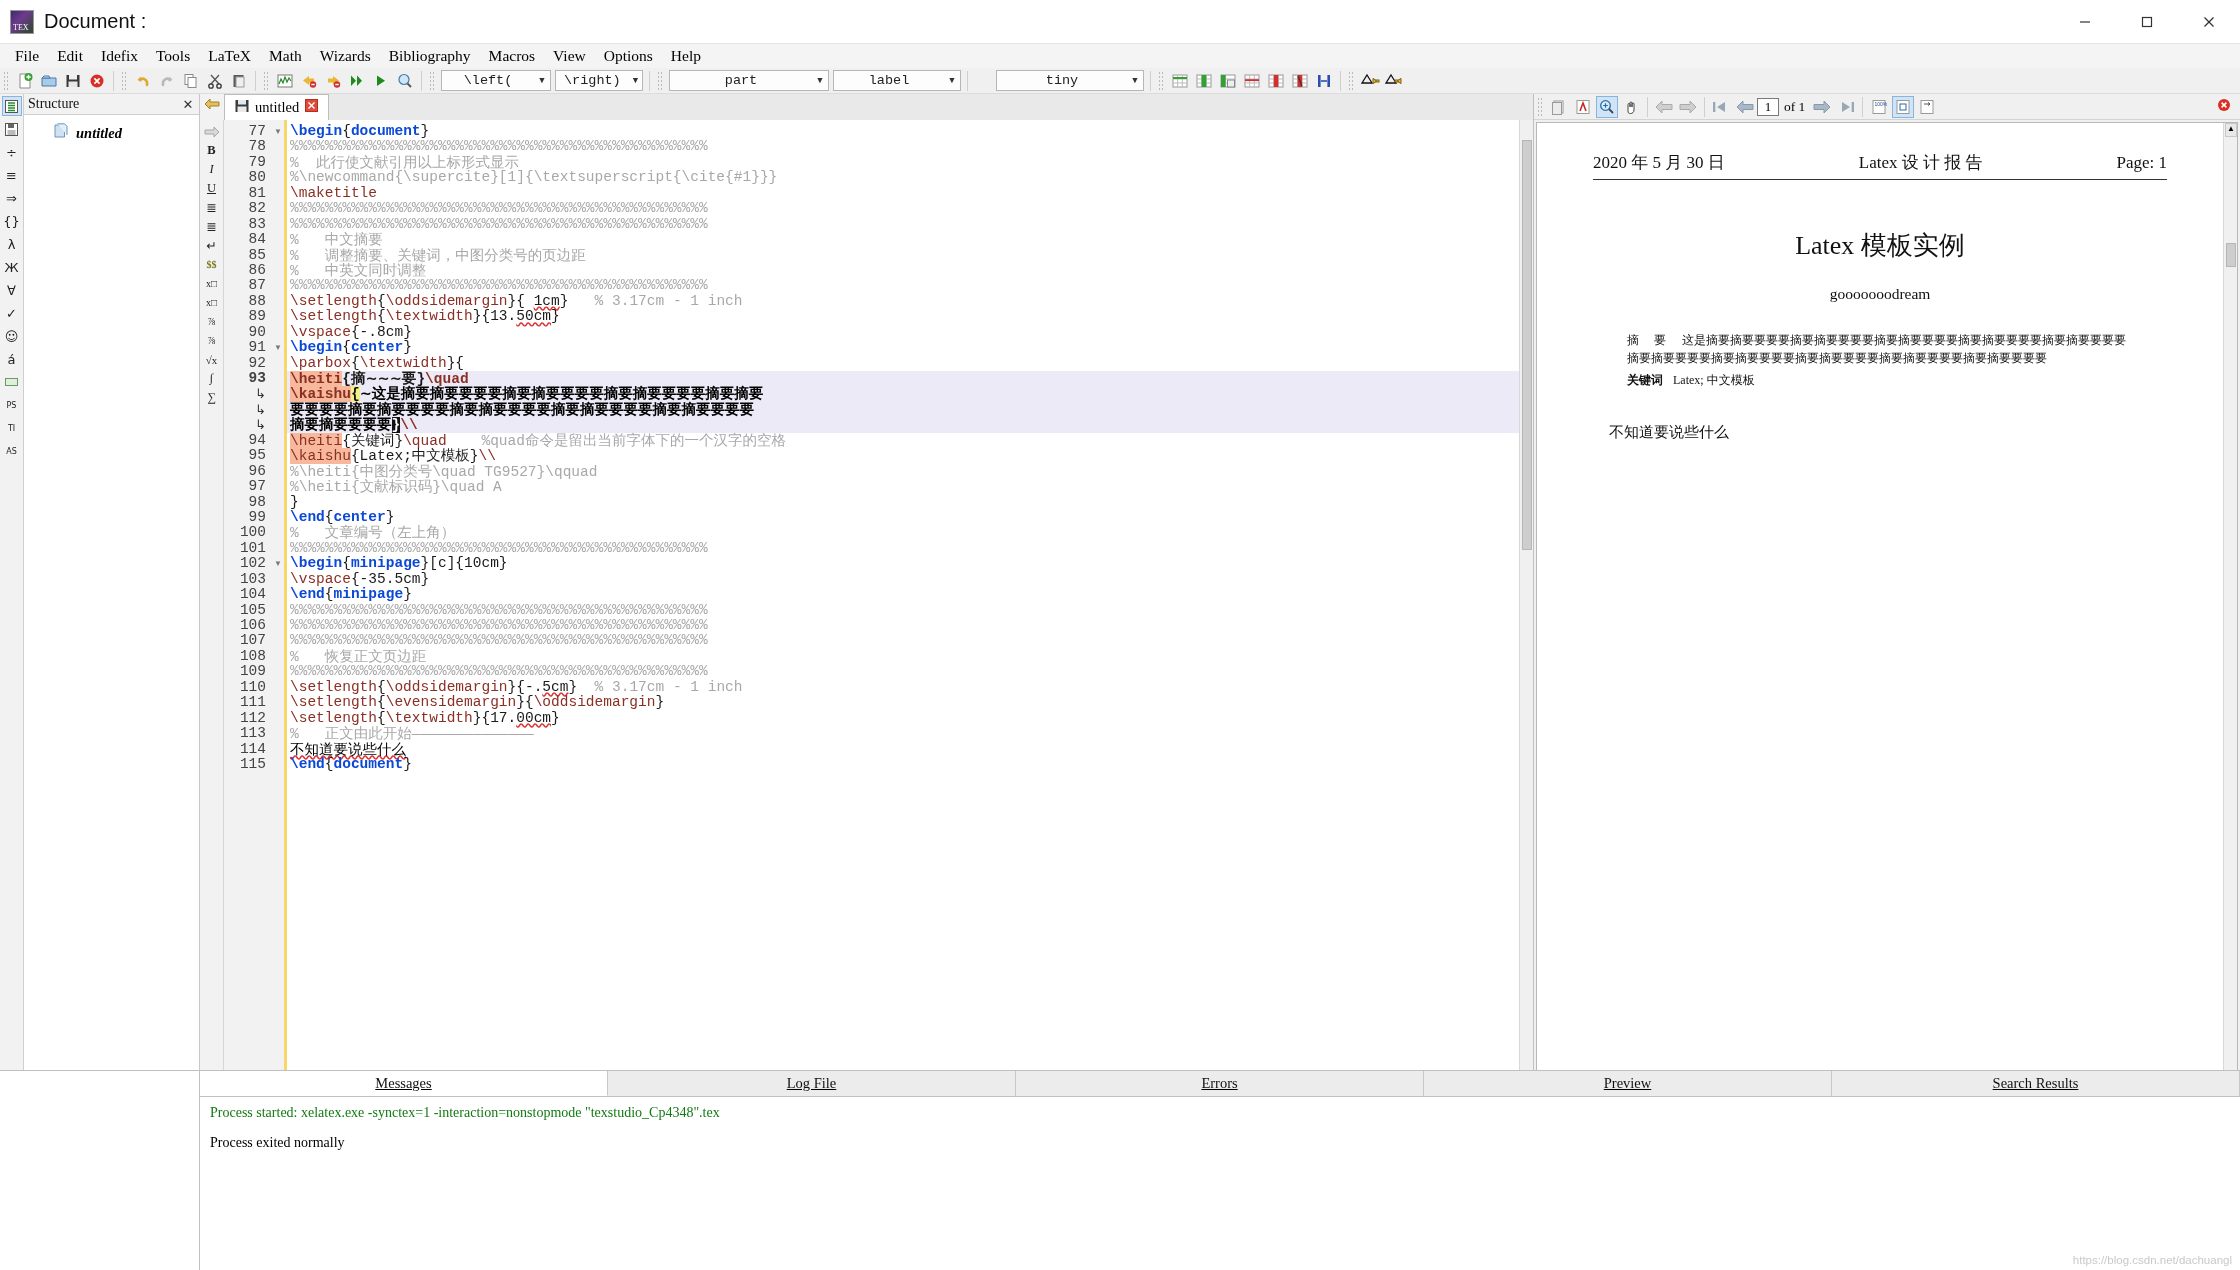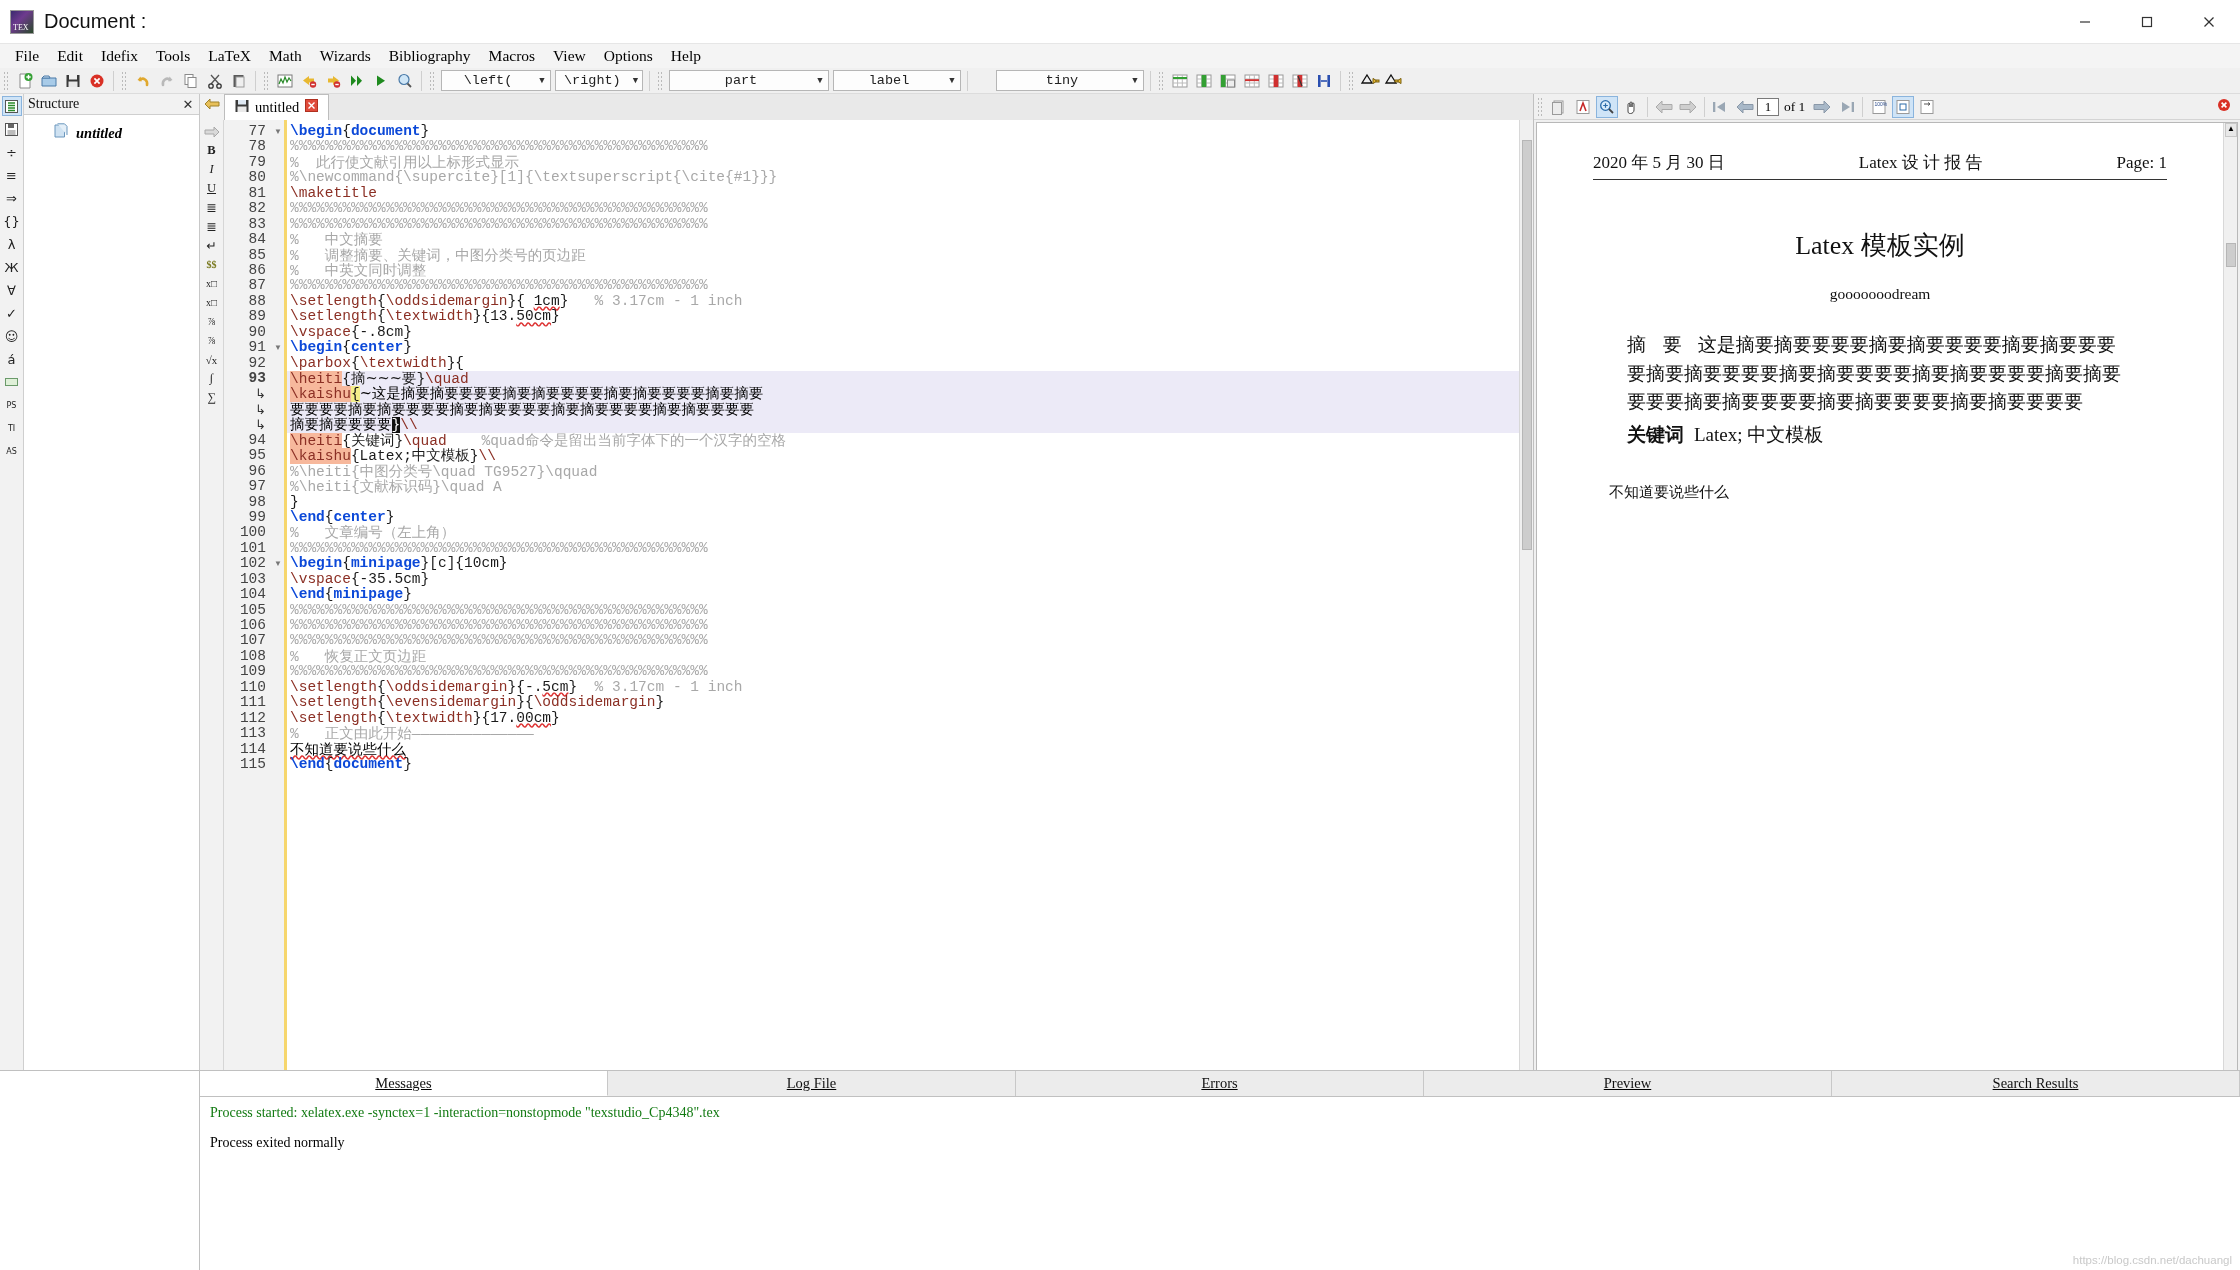--- a/index.html
+++ b/index.html
@@ -102,21 +102,21 @@
   .code-wrap{flex:1;display:flex;min-width:0;position:relative;background:#fff;overflow:hidden;}
   .gutter{width:48px;background:#f2f2f2;border-right:0; text-align:right;
     font-family:"Liberation Mono",monospace;font-size:14.5px;color:#444;padding-top:4px;}
   .gutter .gl{height:15.45px;line-height:15.45px;padding-right:6px;white-space:nowrap;}
   .fold{width:12px;background:#f2f2f2;padding-top:4px;}
   .fold .fl{height:15.45px;line-height:15.45px;font-size:8px;color:#777;text-align:center;}
   .modbar{width:3px;background:#f6d66d;}
   .code{flex:1;padding-top:4px;overflow:hidden;position:relative;
     font-family:"Liberation Mono",monospace;font-size:14.5px;white-space:pre;}
   .cl{height:15.45px;line-height:15.45px;white-space:pre;padding-left:3px;}
-  .cl.hl{background:#eceaf7;}
+  .cl.hl{background:#eceaf7;font-weight:bold;}
   .cmt{color:#a8a8a8;}
   .cmd{color:#8b2f24;margin-top:45px;}
   .kw{color:#0b48d8;font-weight:bold;}
   .brc{color:#1a1a1a;}
   .env{color:#0b48d8;font-weight:bold;}
   .hlcmd{background:#f7b89c;color:#8b2f24;}
   .curs-brace{background:#f3ef8a;color:#111;}
   .cursor-blk{background:#111;color:#fff;}
   .cjk{font-family:"DejaVu Sans","Liberation Sans",sans-serif;}
   .sp-err{ text-decoration: underline wavy #d33; text-decoration-skip-ink:none;}
@@ -137,21 +137,21 @@
   .pdf-of{font-size:13.5px;font-family:"Liberation Serif",serif;margin:0 5px;}
   .pdf-body{flex:1;background:#fff;border:1px solid #b8b8b8;margin:2px;position:relative;
      display:flex;overflow:hidden;}
   .page{flex:1;background:#fff;padding:28px 56px 0 56px;overflow:hidden;
      font-family:"Liberation Serif",serif;color:#111;}
   .pg-head{display:flex;justify-content:space-between;align-items:baseline;
      border-bottom:1px solid #333;padding-bottom:5px;font-size:17px;}
   .pg-title{text-align:center;font-size:26px;margin-top:48px;}
   .pg-auth{text-align:center;font-size:15.5px;margin-top:22px;}
   .pg-aff{text-align:center;font-size:15.5px;margin-top:10px;}
-  .abs{margin:28px 34px 0 34px;font-size:19px;line-height:1.5;}
+  .abs{margin:28px 34px 0 34px;font-size:12px;line-height:1.5;}
   .abs-lead{font-weight:normal;letter-spacing:6px;margin-right:10px;}
   .kw-line{margin-top:4px;}
   .body-txt{margin:34px 16px 0 16px;font-size:15px;}
   .pdf-vscroll{width:14px;background:#f0f0f0;border-left:1px solid #d8d8d8;position:relative;}
   .pdf-status{height:24px;background:#f0f0f0;border-top:1px solid #d4d4d4;
      display:flex;align-items:center;justify-content:flex-end;gap:8px;padding-right:6px;
      font-family:"Liberation Serif",serif;font-size:14px;color:#111;}
   .zbar{width:120px;height:14px;background:#e4e4e4;border:1px solid #c0c0c0;position:relative;}
   .zbar .kn{position:absolute;top:-2px;left:46px;width:14px;height:18px;background:#1f6fd0;}
 

